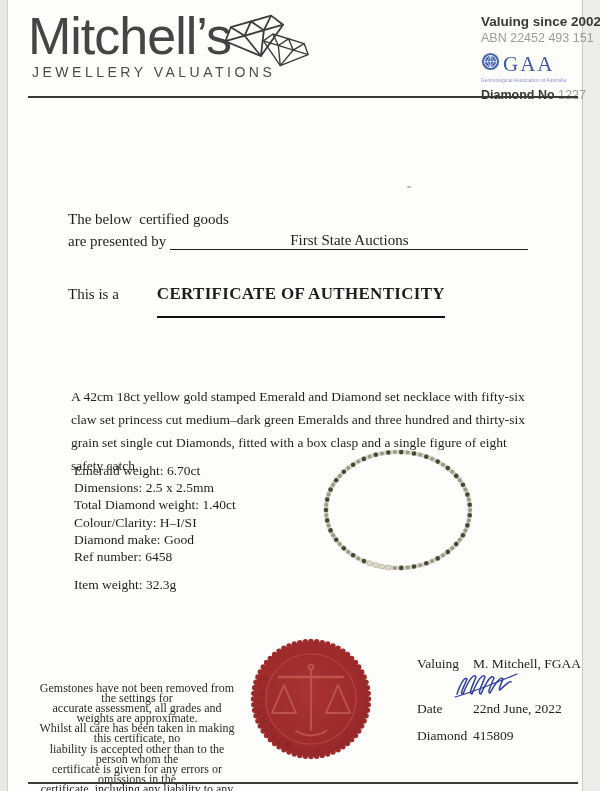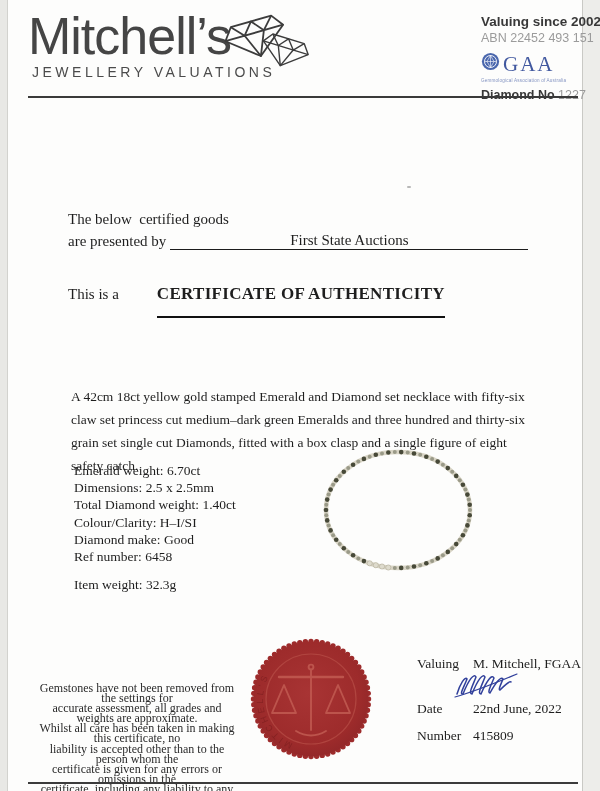--- a/index.html
+++ b/index.html
@@ -320,18 +320,18 @@
     <g fill="none" stroke="#31409b" stroke-width="1.5" stroke-linecap="round">
       <path d="M4 26 C7 16 12 8 14 11 C11 19 6 27 10 26 C16 11 21 5 23 9 C20 17 15 26 19 26 C25 11 30 5 32 9 C29 17 24 26 28 26 C34 12 39 6 41 10 C38 17 34 25 37 25 C43 14 48 8 50 11 C48 16 45 22 47 22 C52 17 56 13 58 14"></path>
       <path d="M2 29 C20 24 45 14 64 6" stroke-width="1.2"></path>
     </g>
   </svg>
   <div class="sig-row row-date">
     <span class="lbl">Date</span>
     <span>22nd June, 2022</span>
   </div>
   <div class="sig-row row-number">
-    <span class="lbl">Number</span>
+    <span class="lbl">Diamond</span>
     <span>415809</span>
   </div>
 
   <div class="abs bottom-rule"></div>
 </div>
 
 </body></html>

